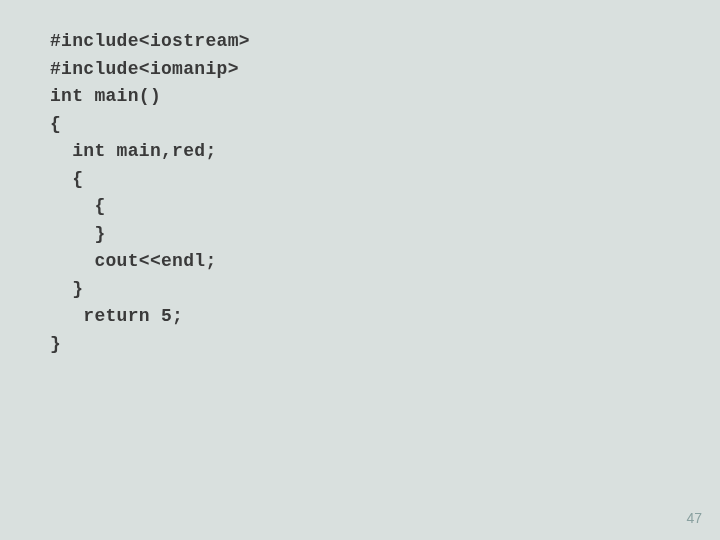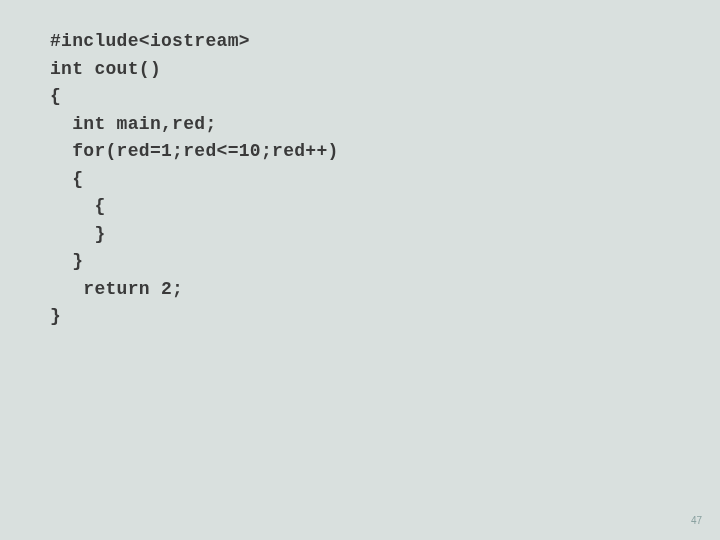--- a/index.html
+++ b/index.html
@@ -26,33 +26,34 @@
     line-height: 27.5px;
     letter-spacing: 0.3px;
   }
   .page-number {
     position: absolute;
     right: 18px;
     bottom: 14px;
     font-family: Arial, Helvetica, sans-serif;
     font-weight: normal;
     color: #8aa1a0;
-    font-size: 10px;
+    font-size: 14px;
   }
 </style>
 </head>
 <body>
 
 <div class="slide">
   <div class="code-line">#include&lt;iostream&gt;</div>
-  <div class="code-line">int cout()</div>
+  <div class="code-line">#include&lt;iomanip&gt;</div>
+  <div class="code-line">int main()</div>
   <div class="code-line">{</div>
   <div class="code-line">  int main,red;</div>
-  <div class="code-line">  for(red=1;red&lt;=10;red++)</div>
   <div class="code-line">  {</div>
   <div class="code-line">    {</div>
   <div class="code-line">    }</div>
+  <div class="code-line">    cout&lt;&lt;endl;</div>
   <div class="code-line">  }</div>
-  <div class="code-line">   return 2;</div>
+  <div class="code-line">   return 5;</div>
   <div class="code-line">}</div>
 
   <div class="page-number">47</div>
 </div>
 
 </body></html>

